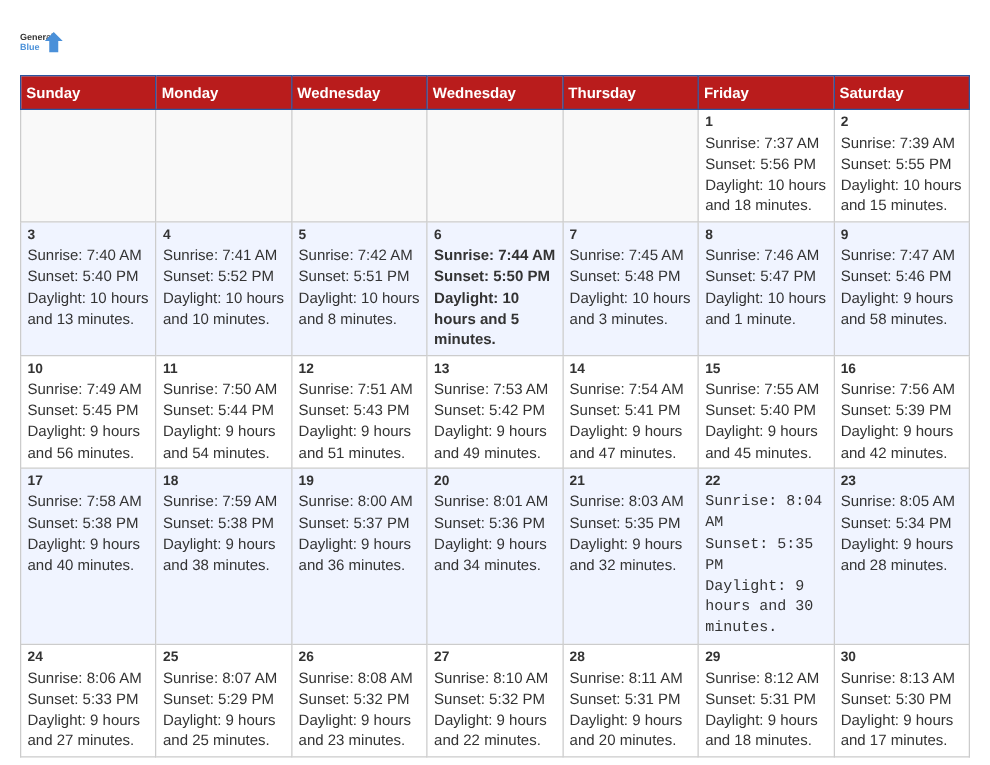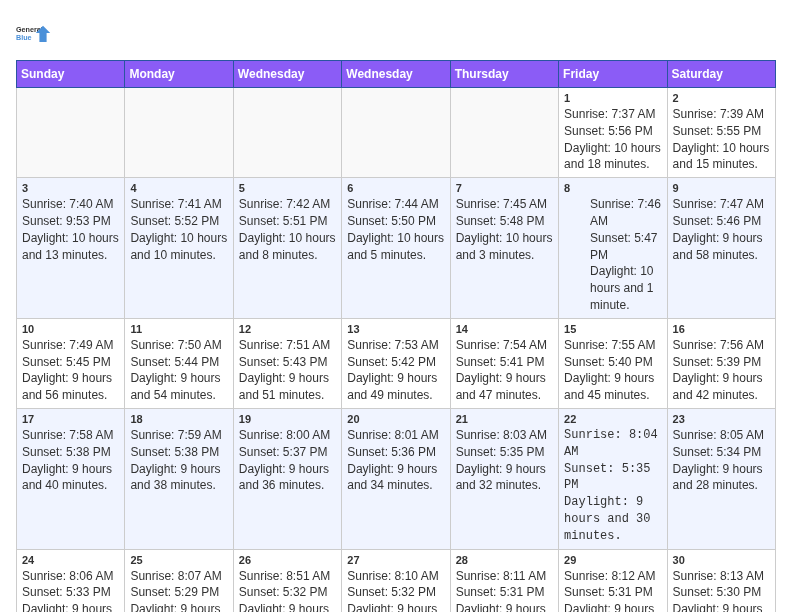--- a/index.html
+++ b/index.html
@@ -36,21 +36,21 @@
     .cal-subtitle {
       font-size: 14px;
       color: #555;
     }
     table {
       width: 100%;
       border-collapse: collapse;
       table-layout: fixed;
     }
     thead tr th {
-      background-color: #8b5cf6;
+      background-color: #b91c1c;
       color: #fff;
       font-size: 12px;
       font-weight: bold;
       padding: 6px 4px;
       text-align: left;
       border: 1px solid #2a55a0;
     }
     tbody tr td {
       border: 1px solid #ccc;
       vertical-align: top;
@@ -127,50 +127,50 @@
           <span class="day-num">2</span>
           <div class="day-detail" style="white-space: pre-line;">Sunrise: 7:39 AM
 Sunset: 5:55 PM
 Daylight: 10 hours and 15 minutes.</div>
         </td>
       </tr>
       <tr>
         <td>
           <span class="day-num">3</span>
           <div class="day-detail" style="white-space: pre-line;">Sunrise: 7:40 AM
-Sunset: 9:53 PM
+Sunset: 5:40 PM
 Daylight: 10 hours and 13 minutes.</div>
         </td>
         <td>
           <span class="day-num">4</span>
           <div class="day-detail" style="white-space: pre-line;">Sunrise: 7:41 AM
 Sunset: 5:52 PM
 Daylight: 10 hours and 10 minutes.</div>
         </td>
         <td>
           <span class="day-num">5</span>
           <div class="day-detail" style="white-space: pre-line;">Sunrise: 7:42 AM
 Sunset: 5:51 PM
 Daylight: 10 hours and 8 minutes.</div>
         </td>
         <td>
           <span class="day-num">6</span>
-          <div class="day-detail" style="white-space: pre-line;">Sunrise: 7:44 AM
+          <div class="day-detail" style="white-space: pre-line; font-weight: bold;">Sunrise: 7:44 AM
 Sunset: 5:50 PM
 Daylight: 10 hours and 5 minutes.</div>
         </td>
         <td>
           <span class="day-num">7</span>
           <div class="day-detail" style="white-space: pre-line;">Sunrise: 7:45 AM
 Sunset: 5:48 PM
 Daylight: 10 hours and 3 minutes.</div>
         </td>
         <td>
           <span class="day-num">8</span>
-          <div class="day-detail" style="white-space: pre-line; margin-left: 26px;">Sunrise: 7:46 AM
+          <div class="day-detail" style="white-space: pre-line;">Sunrise: 7:46 AM
 Sunset: 5:47 PM
 Daylight: 10 hours and 1 minute.</div>
         </td>
         <td>
           <span class="day-num">9</span>
           <div class="day-detail" style="white-space: pre-line;">Sunrise: 7:47 AM
 Sunset: 5:46 PM
 Daylight: 9 hours and 58 minutes.</div>
         </td>
       </tr>
@@ -270,21 +270,21 @@
 Daylight: 9 hours and 27 minutes.</div>
         </td>
         <td>
           <span class="day-num">25</span>
           <div class="day-detail" style="white-space: pre-line;">Sunrise: 8:07 AM
 Sunset: 5:29 PM
 Daylight: 9 hours and 25 minutes.</div>
         </td>
         <td>
           <span class="day-num">26</span>
-          <div class="day-detail" style="white-space: pre-line;">Sunrise: 8:51 AM
+          <div class="day-detail" style="white-space: pre-line;">Sunrise: 8:08 AM
 Sunset: 5:32 PM
 Daylight: 9 hours and 23 minutes.</div>
         </td>
         <td>
           <span class="day-num">27</span>
           <div class="day-detail" style="white-space: pre-line;">Sunrise: 8:10 AM
 Sunset: 5:32 PM
 Daylight: 9 hours and 22 minutes.</div>
         </td>
         <td>

